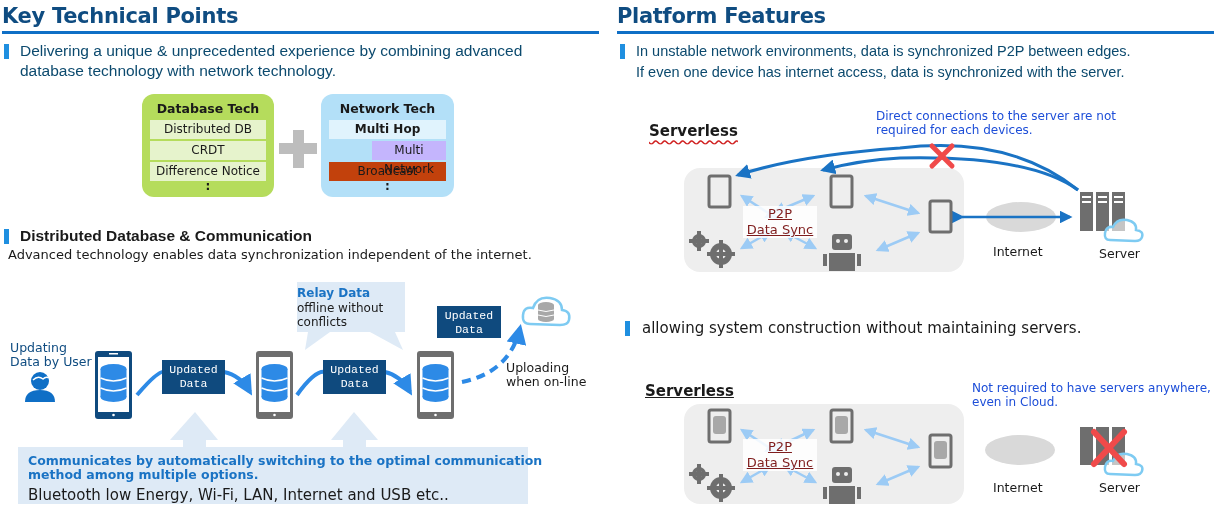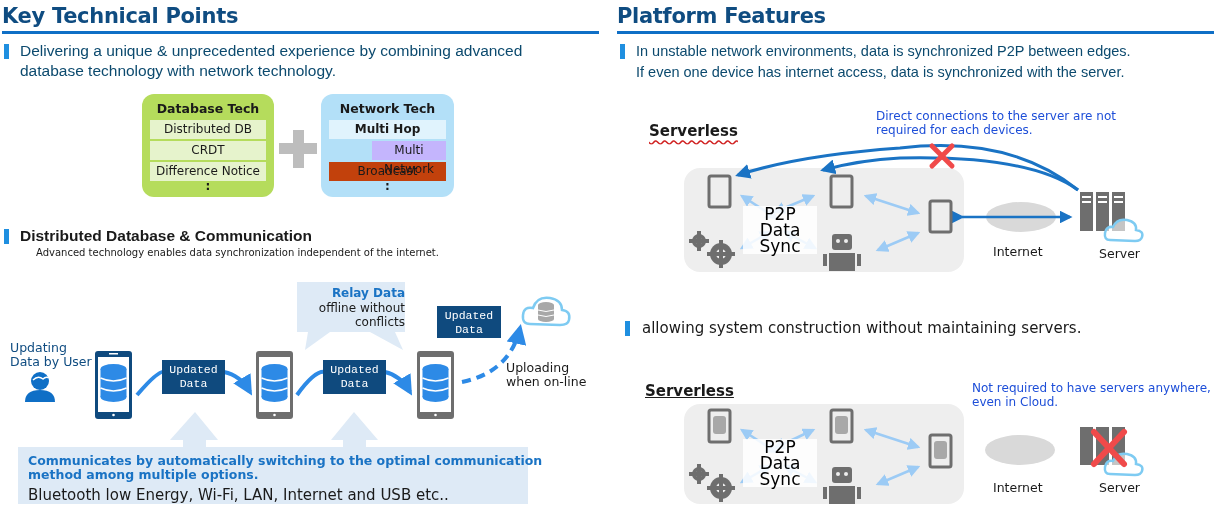--- a/index.html
+++ b/index.html
@@ -13,21 +13,21 @@
   .dv { font-family: "DejaVu Sans", sans-serif; }
   .tech-box { border-radius: 12px; padding: 6px 8px 0 8px; text-align: center; }
   .tech-title { font-family: "DejaVu Sans", sans-serif; font-weight: bold; font-size: 12.5px; color: #1a1a1a; height: 18px; line-height: 18px; }
   .tech-item { font-family: "DejaVu Sans", sans-serif; font-size: 12px; height: 19px; line-height: 19px; margin-top: 2px; color: #1a1a1a; }
   .tech-dots { font-family: "DejaVu Sans", sans-serif; font-size: 12px; line-height: 10px; font-weight: bold; }
   .upd { background: #0f4a7e; color: #fff; font-family: Liberation Mono, monospace; font-size: 11.5px; line-height: 14px; text-align: center; padding-top: 3px; }
   .small-dv { font-family: "DejaVu Sans", sans-serif; font-size: 12px; line-height: 14px; color: #1d4ed8; }
   .label-dv { font-family: "DejaVu Sans", sans-serif; font-size: 12.5px; color: #1a1a1a; }
   .sub-h { font-family: "DejaVu Sans", sans-serif; font-weight: bold; font-size: 15px; color: #1a1a1a; text-decoration: underline; }
   .panel { background: #eeeeee; border-radius: 16px; }
-  .p2p { background: rgba(255,255,255,0.85); color: #000000; font-family: "DejaVu Sans", sans-serif; font-size: 17px; line-height: 16px; text-align: center; }
+  .p2p { background: rgba(255,255,255,0.85); color: #7f1d1d; font-family: "DejaVu Sans", sans-serif; font-size: 13px; line-height: 16px; text-align: center; text-decoration: underline; }
 </style>
 </head>
 <body>
 
 <div class="abs h1" style="left:2px; top:4px;">Key Technical Points</div>
 <div class="abs rule" style="left:2px; top:31px; width:597px;"></div>
 
 <div class="abs bullet" style="left:4px; top:44px;"></div>
 <div class="abs body-text" style="left:20px; top:41px; width:560px;">
   <div>Delivering a unique &amp; unprecedented experience by combining advanced</div>
@@ -50,21 +50,21 @@
 <div class="abs tech-box" style="left:321px; top:94px; width:133px; height:103px; background:#b3e0f8;">
   <div class="tech-title">Network Tech</div>
   <div class="tech-item" style="background:#e0f3fd;font-weight:bold;">Multi Hop</div>
   <div class="tech-item" style="background:#c4b5fd;margin-left:43px;">Multi Network</div>
   <div class="tech-item" style="background:#c2410c;">Broadcast</div>
   <div class="tech-dots">:</div>
 </div>
 
 <div class="abs bullet" style="left:4px; top:229px;"></div>
 <div class="abs" style="left:20px; top:227px; font-weight:bold; font-size:15.5px;">Distributed Database &amp; Communication</div>
-<div class="abs dv" style="left:36px; top:247px; font-size:10px;">Advanced technology enables data synchronization independent of the internet.</div>
+<div class="abs dv" style="left:8px; top:247px; font-size:13px;">Advanced technology enables data synchronization independent of the internet.</div>
 
 <svg class="abs" style="left:0; top:280px;" width="600" height="234" viewBox="0 280 600 234">
   <defs>
     <marker id="arrBlue" viewBox="0 0 10 10" refX="8" refY="5" markerWidth="5" markerHeight="5" orient="auto">
       <path d="M0,0 L10,5 L0,10 z" fill="#2d8ae6"></path>
     </marker>
   </defs>
 
   <g fill="#deeaf6">
     <polygon points="170,440 195,412 218,440 206,440 206,450 183,450 183,440"></polygon>
@@ -143,21 +143,21 @@
 </div>
 <div class="abs upd" style="left:323px; top:360px; width:63px; height:34px;">
   <div>Updated</div>
   <div>Data</div>
 </div>
 <div class="abs upd" style="left:437px; top:306px; width:64px; height:32px;">
   <div>Updated</div>
   <div>Data</div>
 </div>
 
-<div class="abs dv" style="left:297px; top:286px; width:108px; text-align:right; font-size:12px; line-height:14.5px;">
+<div class="abs dv" style="left:297px; top:286px; width:108px; text-align:left; font-size:12px; line-height:14.5px;">
   <div style="font-weight:bold; color:#1a73c4;">Relay Data</div>
   <div>offline without</div>
   <div>conflicts</div>
 </div>
 
 <div class="abs dv" style="left:506px; top:361px; font-size:12.5px; line-height:14px;">
   <div>Uploading</div>
   <div>when on-line</div>
 </div>
 

